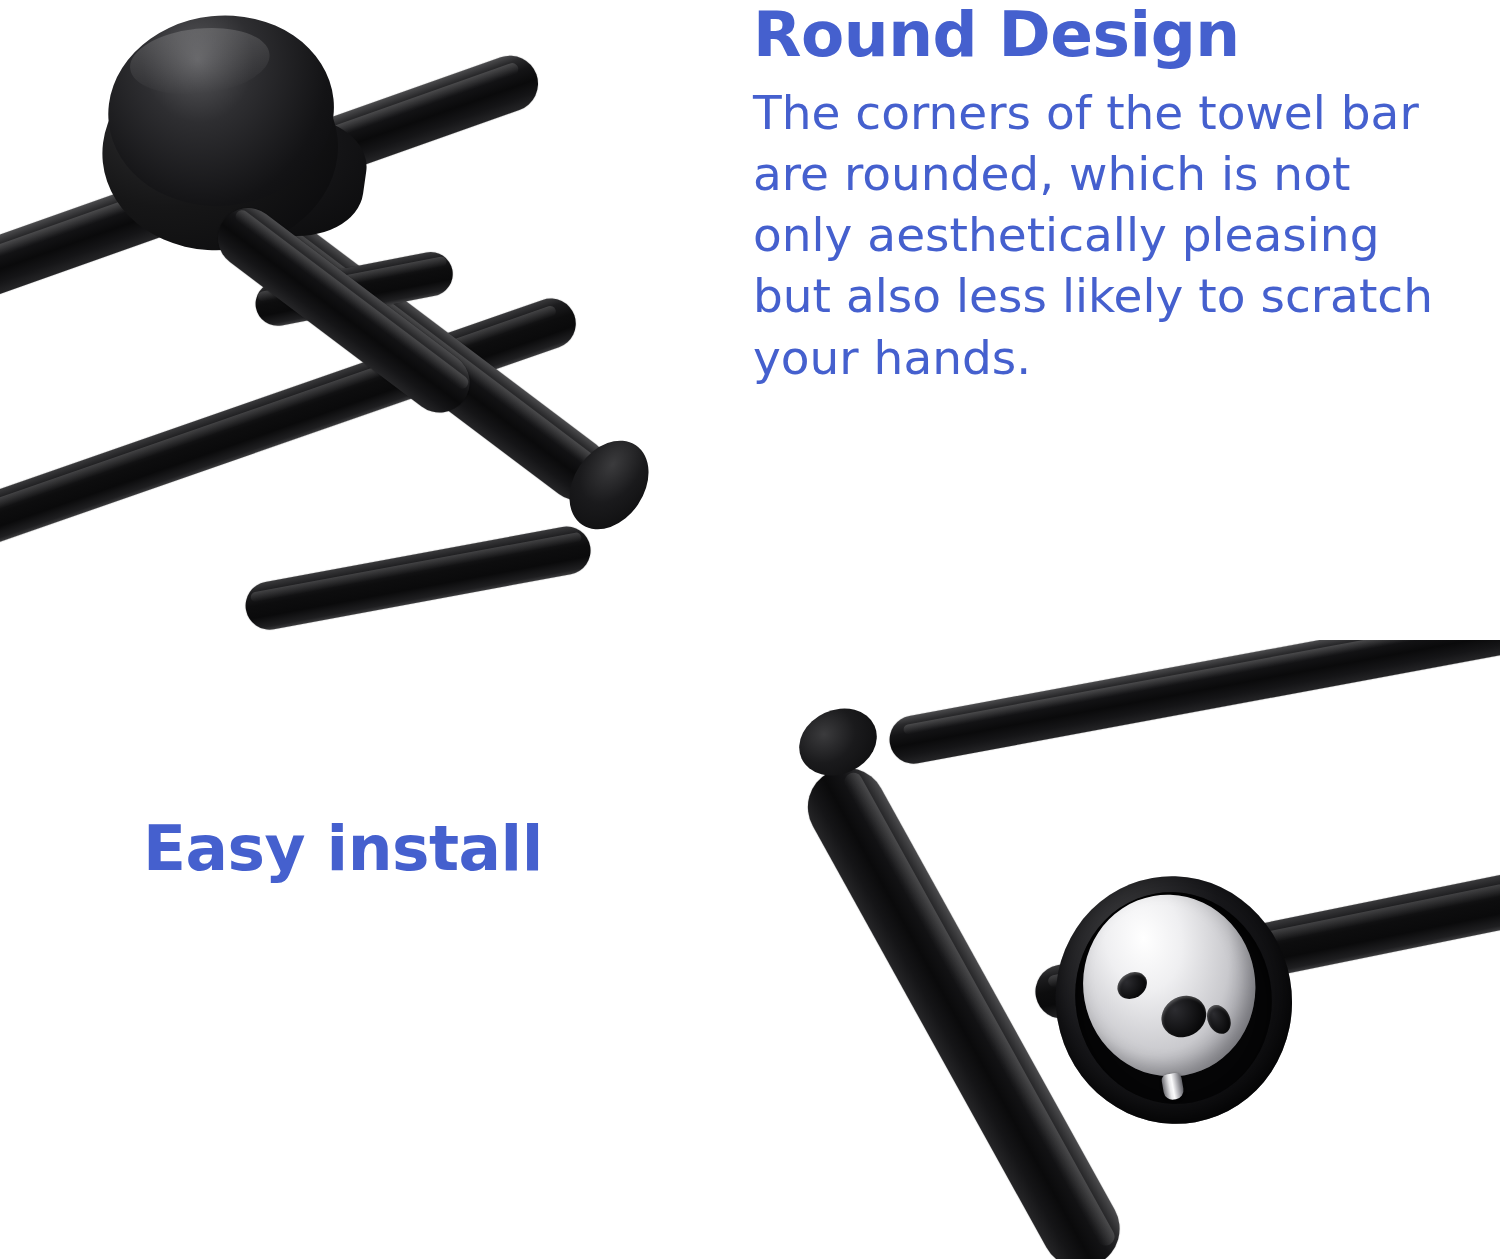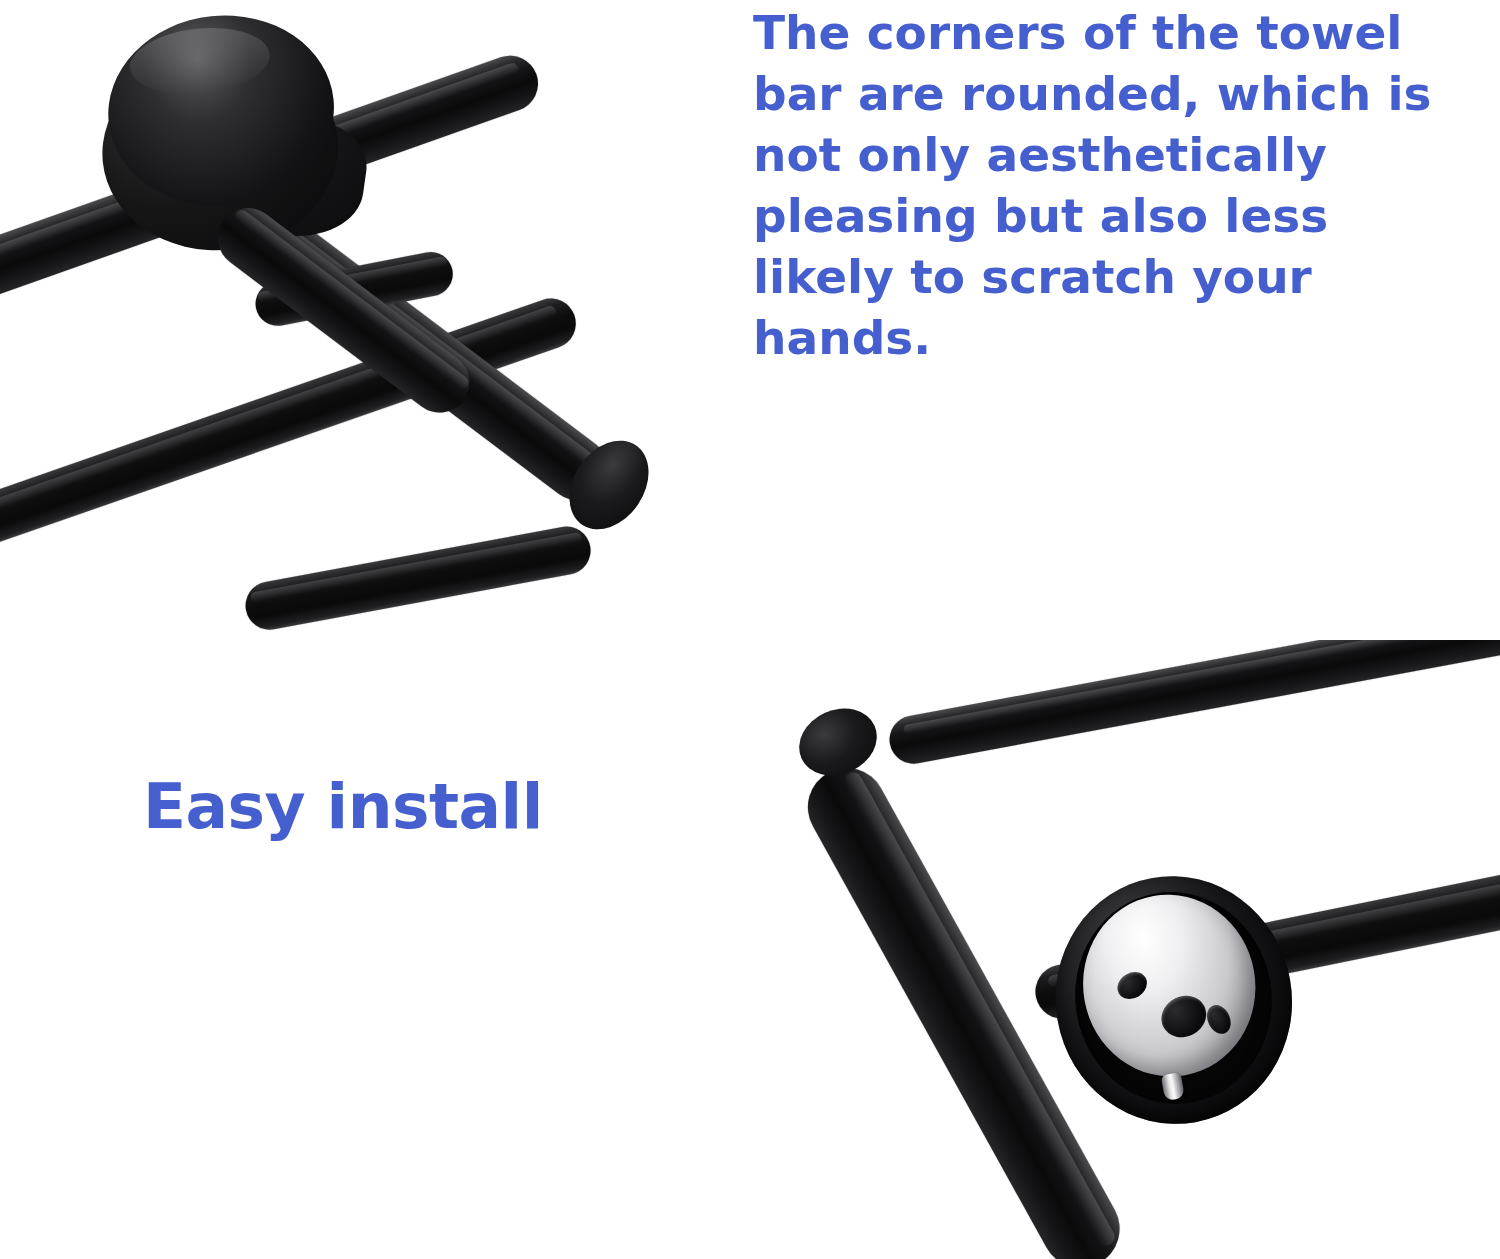--- a/index.html
+++ b/index.html
@@ -25,29 +25,29 @@
     font-weight: 700;
     font-size: 63px;
     line-height: 1.05;
     letter-spacing: -0.5px;
     color: #4560ce;
     margin: 0 0 14px 0;
     white-space: nowrap;
   }
   .feature-body {
     font-family: "DejaVu Sans", "Liberation Sans", sans-serif;
-    font-weight: 700;
+    font-weight: 400;
     font-size: 47px;
     line-height: 1.30;
     color: #4560ce;
     margin: 0;
   }
 
   #block-round-design { left: 753px; top: 2px; width: 710px; }
-  #block-easy-install { left: 143px; top: 774px; width: 690px; }
+  #block-easy-install { left: 143px; top: 816px; width: 690px; }
 
   
   .photo {
     position: absolute;
     overflow: hidden;
   }
   #photo-top-left {
     left: 0px; top: 0px;
     width: 760px; height: 700px;
   }
@@ -243,20 +243,21 @@
       <div id="base-plate">
         <div class="base-hole" id="hole-left"></div>
         <div class="base-hole" id="hole-center"></div>
         <div class="base-hole" id="hole-right"></div>
       </div>
       <div id="base-screw"></div>
     </div>
   </div>
 
   <div class="feature-block" id="block-round-design">
+    <h1 class="feature-heading">Round Design</h1>
     <p class="feature-body">The corners of the towel bar are rounded, which is not only aesthetically pleasing but also less likely to scratch your hands.</p>
   </div>
 
   <div class="feature-block" id="block-easy-install">
     <h1 class="feature-heading">Easy install</h1>
   </div>
 
 </div>
 
 </body></html>

